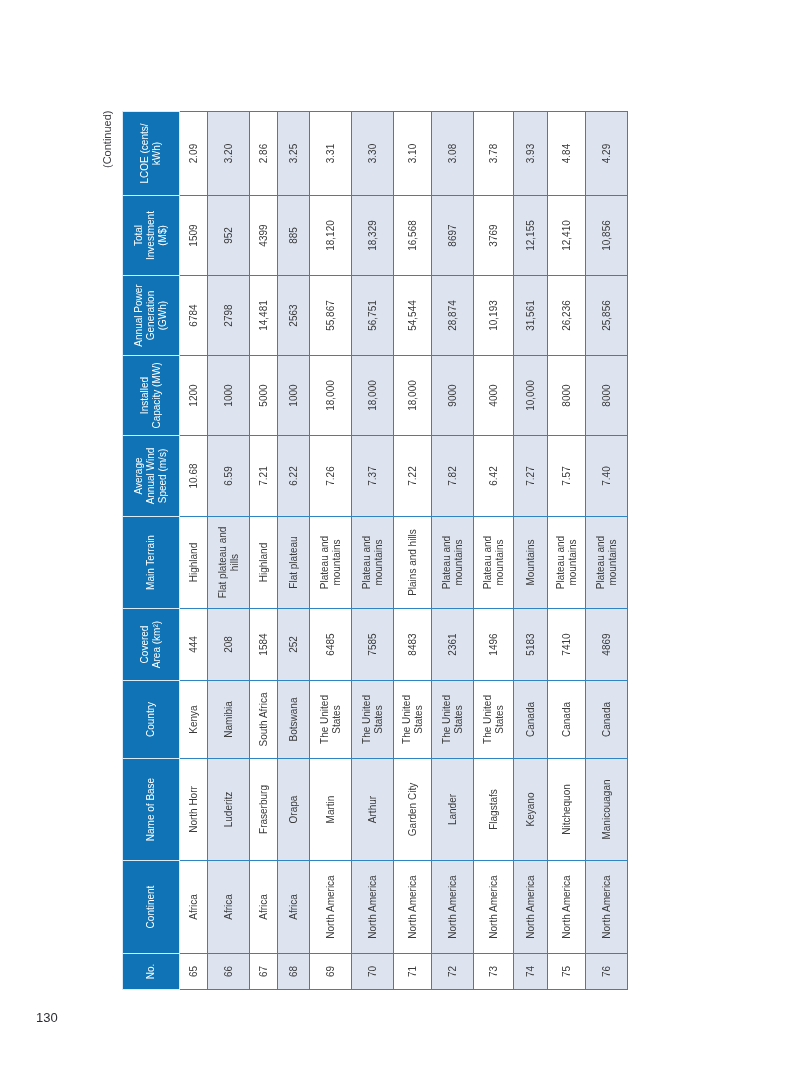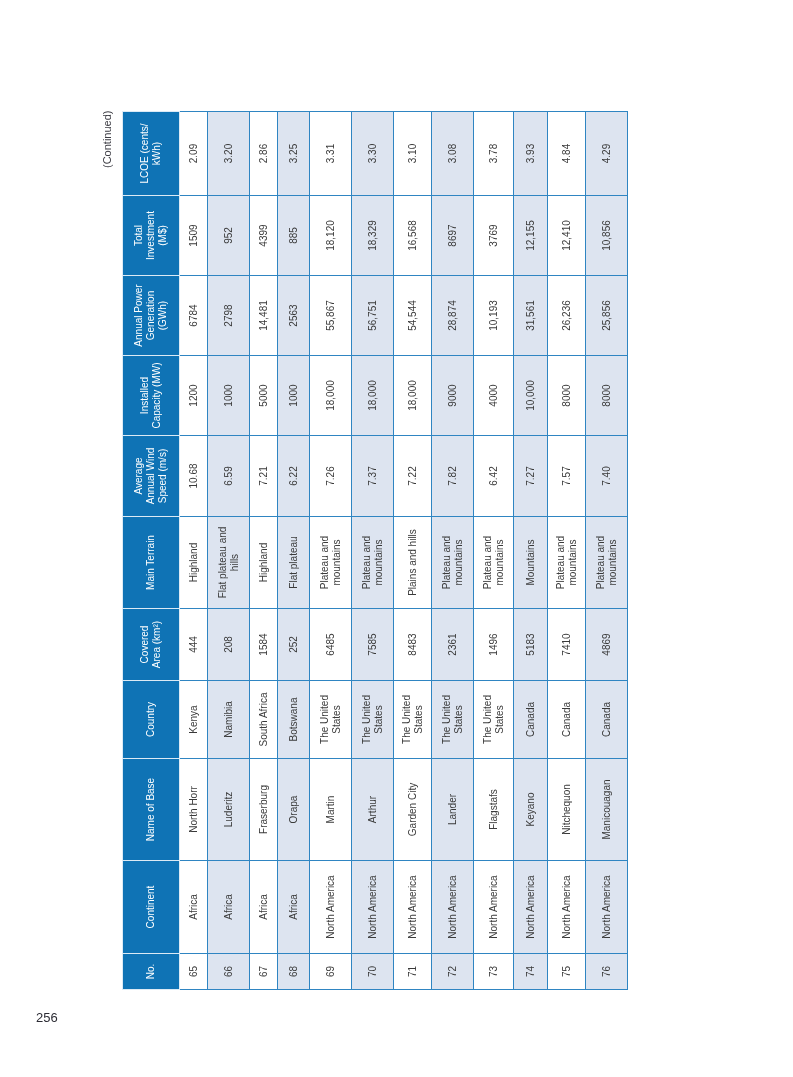--- a/index.html
+++ b/index.html
@@ -259,15 +259,15 @@
               <td>8000</td>
               <td>25,856</td>
               <td>10,856</td>
               <td>4.29</td>
             </tr>
           </tbody>
       </table>
     </div>
   </div>
 
-  <div class="page-number">256</div>
+  <div class="page-number">130</div>
 
 </div>
 
 </body></html>

